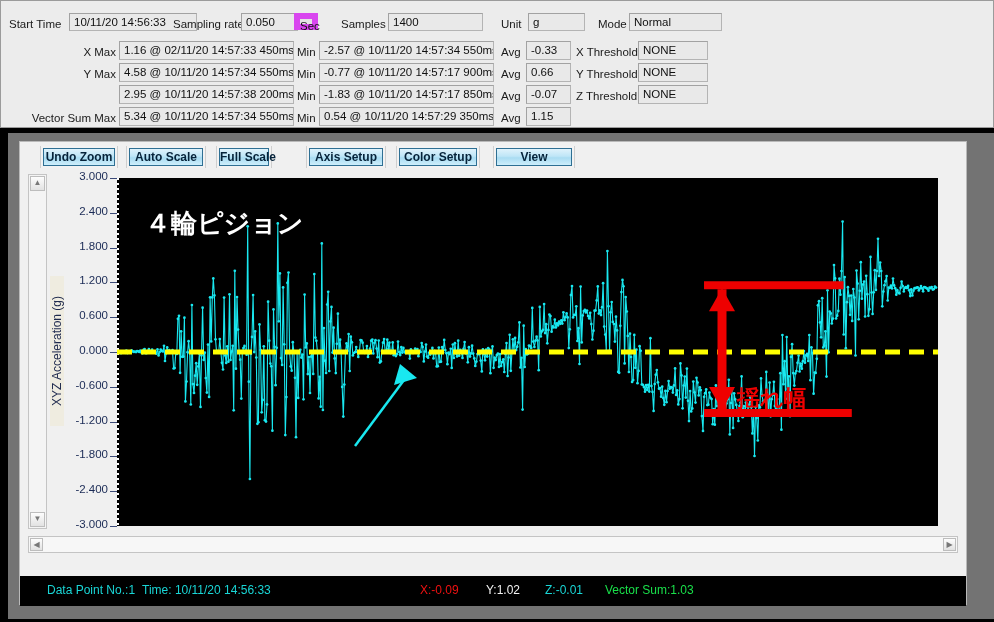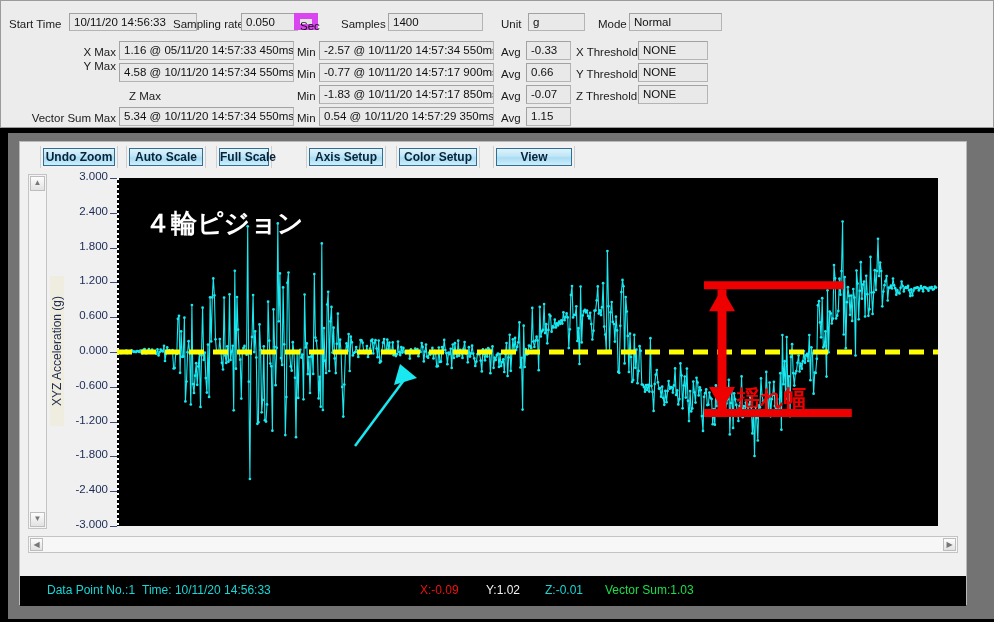--- a/index.html
+++ b/index.html
@@ -149,36 +149,37 @@
     <div class="lbl" style="left: 172px; top: 16px;">Sampling rate</div>
     <div class="fld" style="left: 240px; top: 12px; width: 57px; height: 18px;">0.050</div>
     <div class="btn-sec" style="left: 293px; top: 12px; width: 24px; height: 17px;">Sec</div>
     <div class="lbl" style="left: 340px; top: 16px;">Samples</div>
     <div class="fld" style="left: 387px; top: 12px; width: 95px; height: 18px;">1400</div>
     <div class="lbl" style="left: 500px; top: 16px;">Unit</div>
     <div class="fld" style="left: 527px; top: 12px; width: 57px; height: 18px;">g</div>
     <div class="lbl" style="left: 597px; top: 16px;">Mode</div>
     <div class="fld" style="left: 628px; top: 12px; width: 93px; height: 18px;">Normal</div>
     <div class="lbl" style="left: 0px; top: 44px; width: 115px; text-align: right;">X  Max</div>
-    <div class="fld" style="left: 118px; top: 40px; width: 175px; height: 19px;">1.16 @ 05/11/20 14:57:33 450ms</div>
+    <div class="fld" style="left: 118px; top: 40px; width: 175px; height: 19px;">1.16 @ 02/11/20 14:57:33 450ms</div>
     <div class="lbl" style="left: 296px; top: 44px;">Min</div>
     <div class="fld" style="left: 318px; top: 40px; width: 175px; height: 19px;">-2.57 @ 10/11/20 14:57:34 550ms</div>
     <div class="lbl" style="left: 500px; top: 44px;">Avg</div>
     <div class="fld" style="left: 525px; top: 40px; width: 45px; height: 19px;">-0.33</div>
     <div class="lbl" style="left: 575px; top: 44px;">X Threshold</div>
     <div class="fld" style="left: 637px; top: 40px; width: 70px; height: 19px;">NONE</div>
-    <div class="lbl" style="left: 0px; top: 58px; width: 115px; text-align: right;">Y  Max</div>
+    <div class="lbl" style="left: 0px; top: 66px; width: 115px; text-align: right;">Y  Max</div>
     <div class="fld" style="left: 118px; top: 62px; width: 175px; height: 19px;">4.58 @ 10/11/20 14:57:34 550ms</div>
     <div class="lbl" style="left: 296px; top: 66px;">Min</div>
     <div class="fld" style="left: 318px; top: 62px; width: 175px; height: 19px;">-0.77 @ 10/11/20 14:57:17 900ms</div>
     <div class="lbl" style="left: 500px; top: 66px;">Avg</div>
     <div class="fld" style="left: 525px; top: 62px; width: 45px; height: 19px;">0.66</div>
     <div class="lbl" style="left: 575px; top: 66px;">Y Threshold</div>
     <div class="fld" style="left: 637px; top: 62px; width: 70px; height: 19px;">NONE</div>
     <div class="lbl" style="left: 0px; top: 88px; width: 115px; text-align: right; padding-left: 45px;">Z  Max</div>
+    <div class="fld" style="left: 118px; top: 84px; width: 175px; height: 19px;">2.95 @ 10/11/20 14:57:38 200ms</div>
     <div class="lbl" style="left: 296px; top: 88px;">Min</div>
     <div class="fld" style="left: 318px; top: 84px; width: 175px; height: 19px;">-1.83 @ 10/11/20 14:57:17 850ms</div>
     <div class="lbl" style="left: 500px; top: 88px;">Avg</div>
     <div class="fld" style="left: 525px; top: 84px; width: 45px; height: 19px;">-0.07</div>
     <div class="lbl" style="left: 575px; top: 88px;">Z Threshold</div>
     <div class="fld" style="left: 637px; top: 84px; width: 70px; height: 19px;">NONE</div>
     <div class="lbl" style="left: 0px; top: 110px; width: 115px; text-align: right;">Vector Sum Max</div>
     <div class="fld" style="left: 118px; top: 106px; width: 175px; height: 19px;">5.34 @ 10/11/20 14:57:34 550ms</div>
     <div class="lbl" style="left: 296px; top: 110px;">Min</div>
     <div class="fld" style="left: 318px; top: 106px; width: 175px; height: 19px;">0.54 @ 10/11/20 14:57:29 350ms</div>

